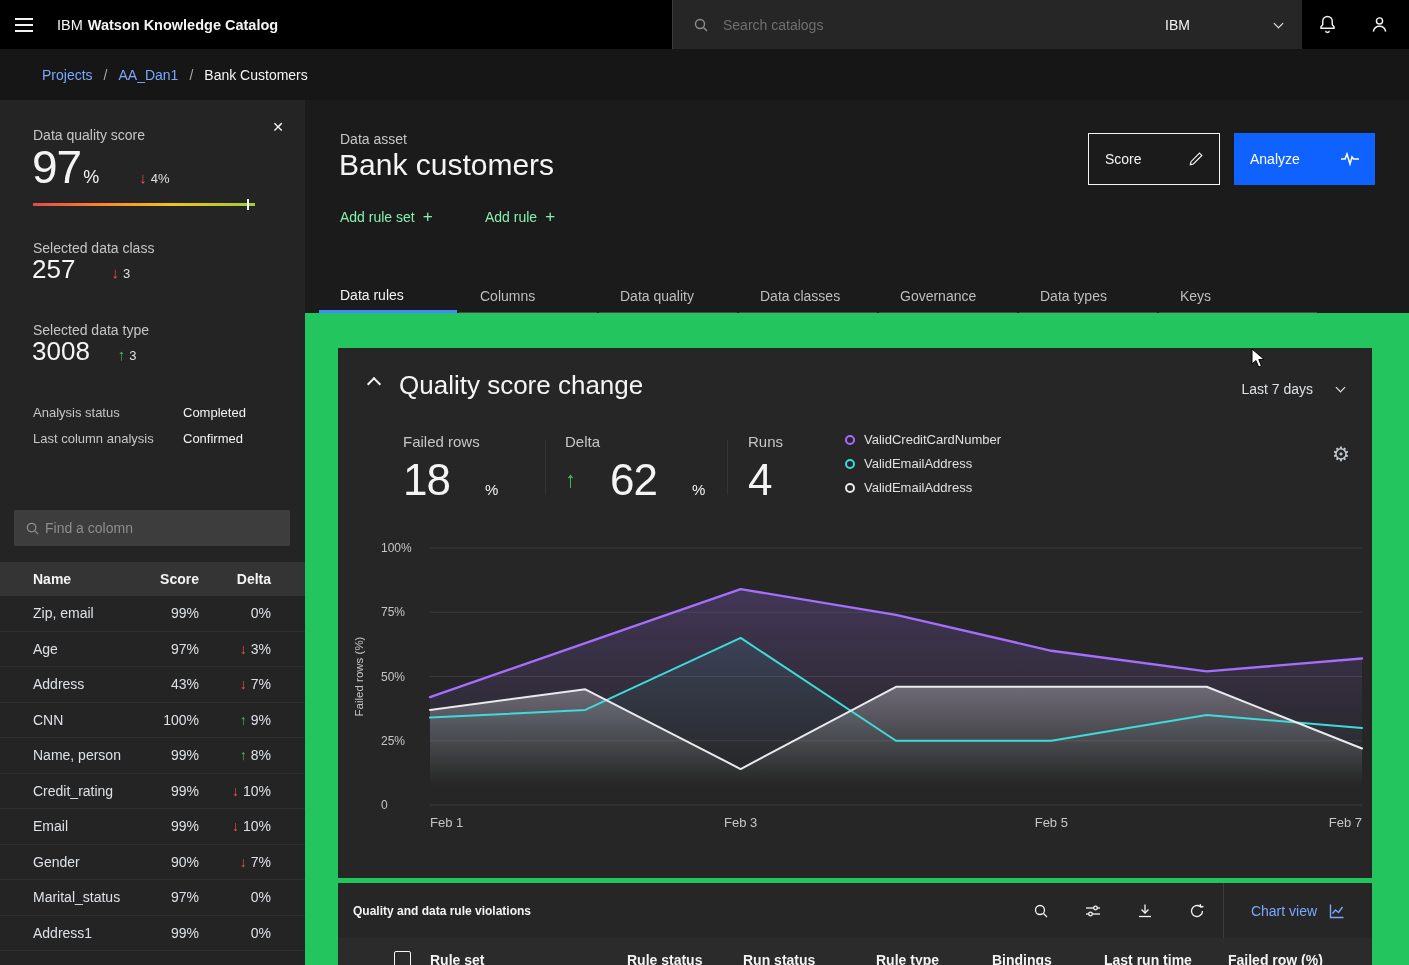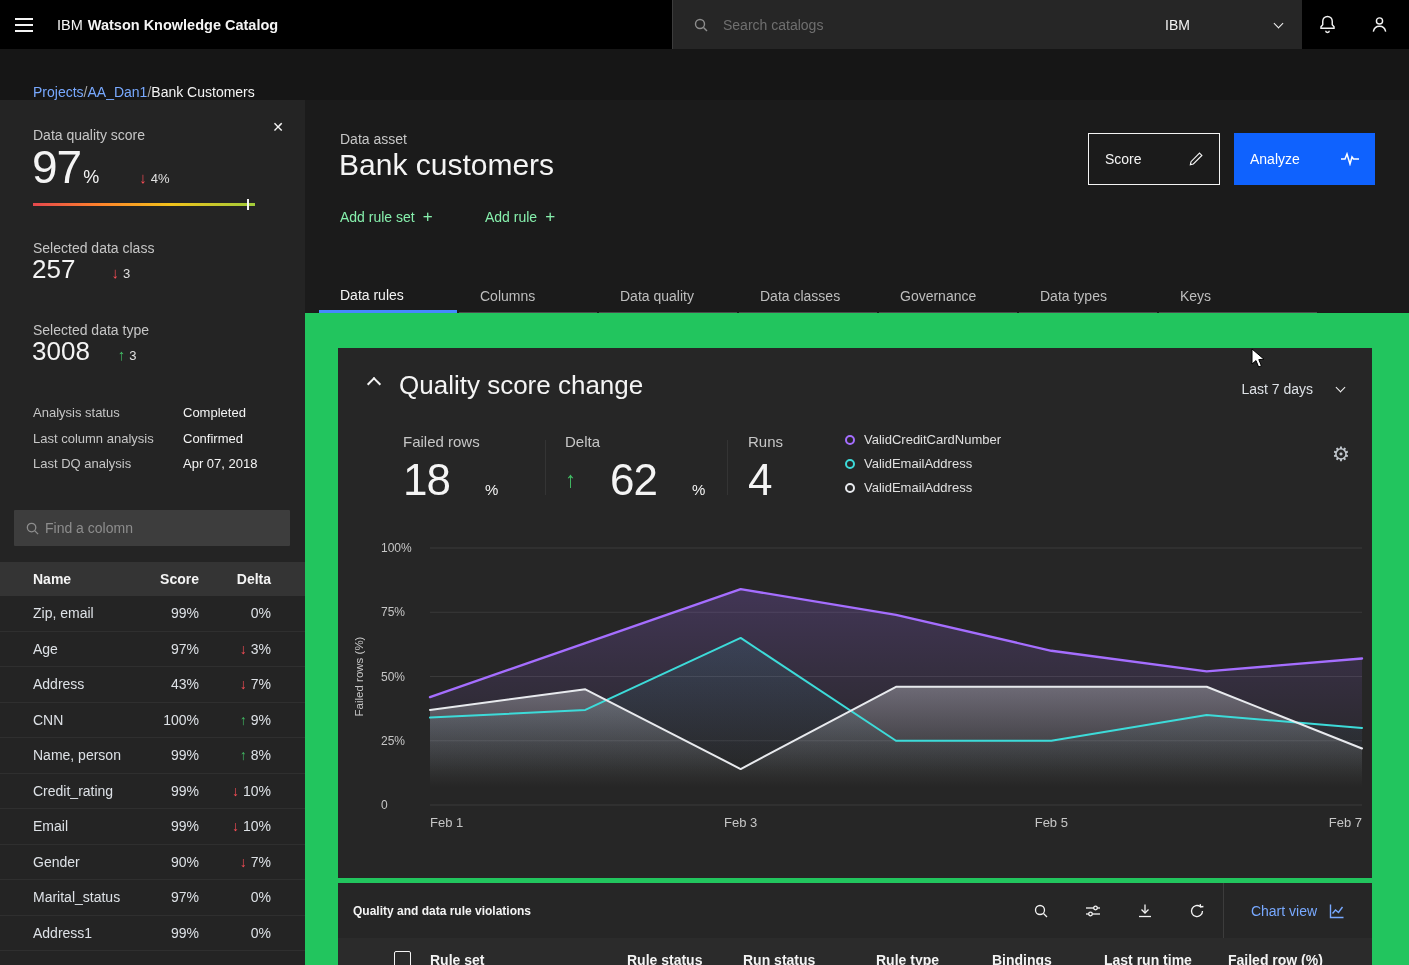--- a/index.html
+++ b/index.html
@@ -21,21 +21,21 @@
   #tbSearch input::placeholder{color:#6f6f6f;}
   #acctSel{left:1145px;width:157px;justify-content:space-between;padding:0 20px;cursor:pointer;}
   .tb-label{font-size:14px;color:#f4f4f4;}
   .tb-icon-btn{position:absolute;top:0;height:49px;width:52px;display:flex;align-items:center;justify-content:center;background:none;border:none;cursor:pointer;}
   #bellBtn{left:1301px;}
   #userBtn{left:1353px;}
   .chev{display:inline-block;width:7px;height:7px;border-right:1.4px solid #f4f4f4;border-bottom:1.4px solid #f4f4f4;transform:rotate(45deg);margin-top:-3px;}
   .chev.up-big{width:10px;height:10px;border-width:2px;transform:rotate(-135deg);margin-top:5px;}
 
   
-  .breadcrumb{position:absolute;left:0;top:49px;width:100%;height:51px;background:#161616;display:flex;align-items:flex-end;padding-left:33px;font-size:14px;}
+  .breadcrumb{position:absolute;left:0;top:49px;width:100%;height:51px;background:#161616;display:flex;align-items:center;padding-left:42px;font-size:14px;gap:11px;}
   .bc-item{color:#78a9ff;cursor:pointer;}
   .bc-item.current{color:#f4f4f4;cursor:default;}
   .bc-sep{color:#a8a8a8;}
 
   
   .sidebar{position:absolute;left:0;top:100px;width:305px;height:865px;background:#242424;}
   .side-close{position:absolute;right:13px;top:13px;width:28px;height:28px;background:none;border:none;color:#f4f4f4;font-size:14px;cursor:pointer;padding:0;}
   .kpi-label{position:absolute;left:33px;font-size:14px;color:#c6c6c6;}
   .kpi-row{position:absolute;left:32px;display:flex;align-items:baseline;color:#f4f4f4;}
   .kpi-big{font-size:46px;font-weight:400;letter-spacing:-1px;line-height:1;}
@@ -200,24 +200,20 @@
     </div>
 
     <div class="analysis">
         <div class="arow">
           <span class="alab">Analysis status</span>
           <span class="aval">Completed</span>
         </div>
         <div class="arow">
           <span class="alab">Last column analysis</span>
           <span class="aval">Confirmed</span>
-        </div>
-        <div class="arow">
-          <span class="alab">Last DQ analysis</span>
-          <span class="aval">Apr 07, 2018</span>
         </div>
       </div>
 
     <div class="side-search">
       <svg width="15" height="15" viewBox="0 0 16 16">
           <circle cx="7" cy="7" r="4.5" fill="none" stroke="#8d8d8d" stroke-width="1.4"></circle>
           <line x1="10.5" y1="10.5" x2="14" y2="14" stroke="#8d8d8d" stroke-width="1.4"></line>
         </svg>
       <input placeholder="Find a colomn" style="">
     </div>

